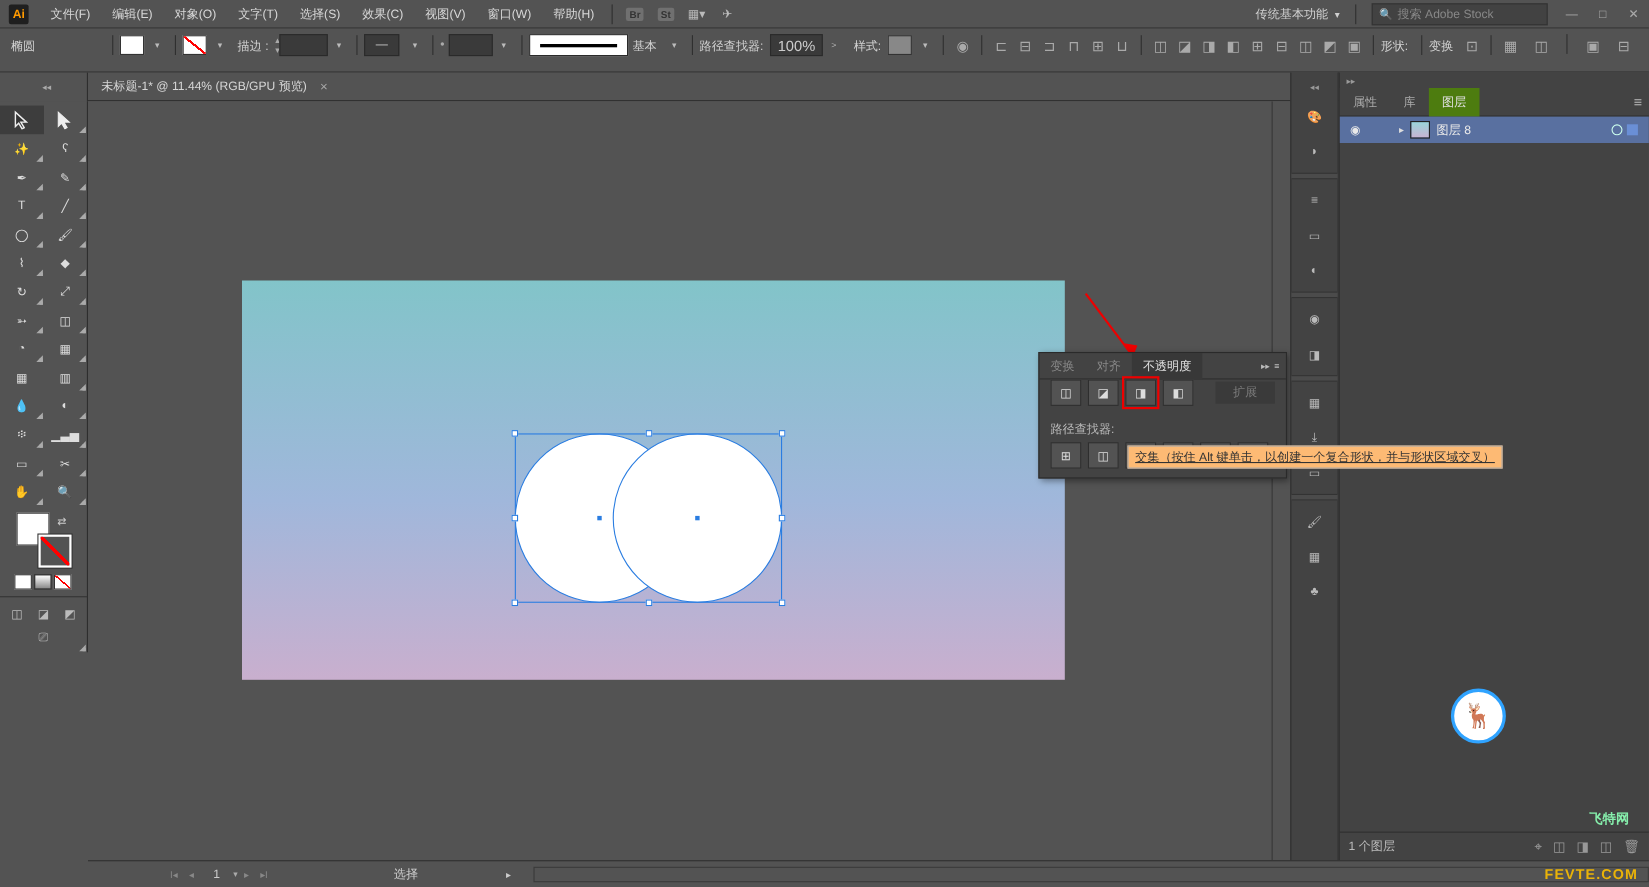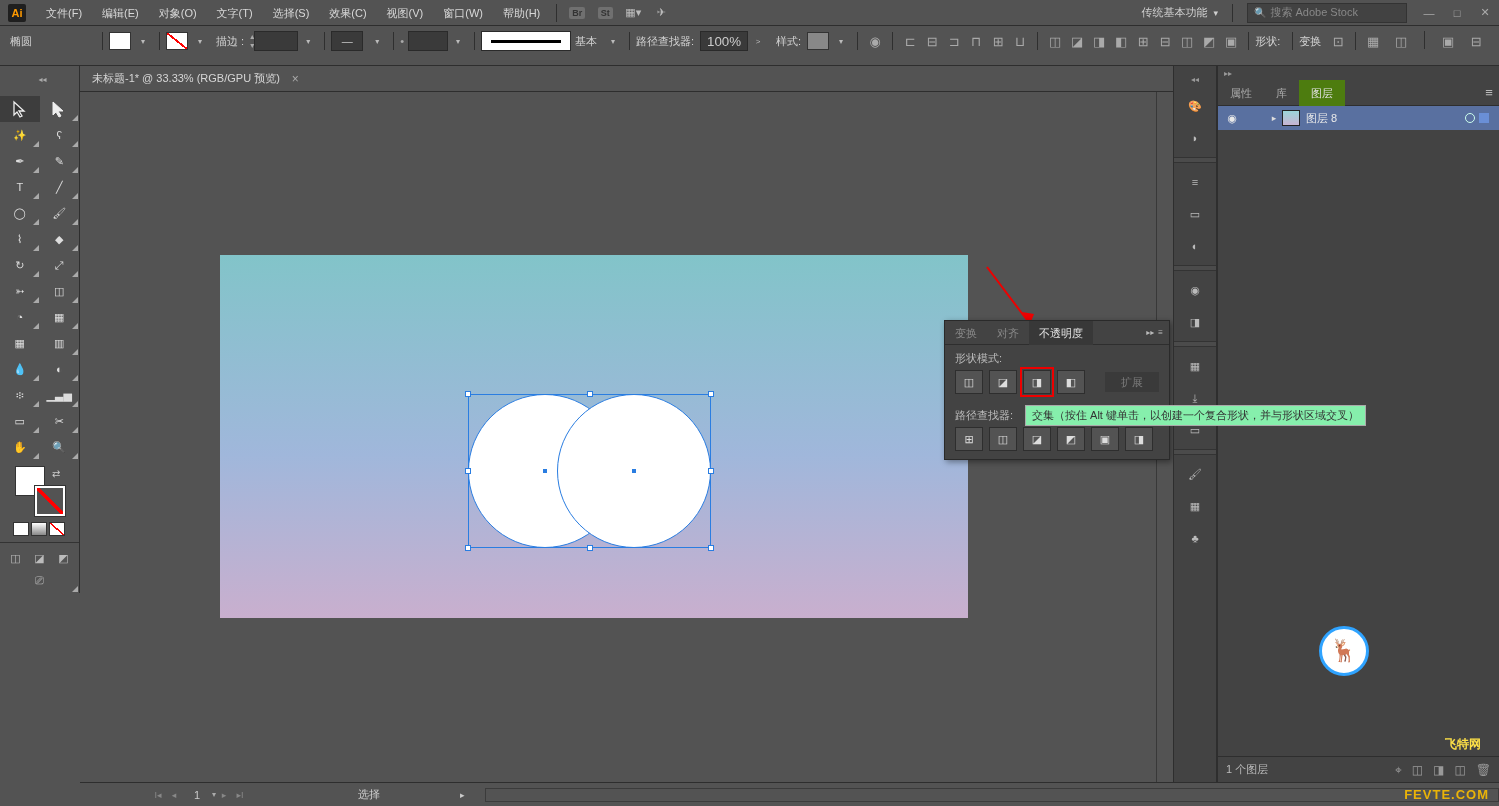--- a/index.html
+++ b/index.html
@@ -105,26 +105,26 @@
   .pf-tabs { display: flex; align-items: center; height: 24px; border-bottom: 1px solid #2e2e2e; }
   .pf-tab { padding: 0 10px; height: 24px; line-height: 24px; color: #888; font-size: 11px; }
   .pf-tab.active { background: #383838; color: #e0e0e0; }
   .pf-collapse { margin-left: auto; display: flex; align-items: center; gap: 4px; padding-right: 6px; color: #bbb; font-size: 8px; }
   .pf-section-label { padding: 6px 10px 4px; color: #bbb; font-size: 11px; }
   .pf-row { display: flex; align-items: center; padding: 0 10px 8px; gap: 6px; }
   .pf-btn { width: 28px; height: 24px; background: #535353; border: 1px solid #2e2e2e; display: flex; align-items: center; justify-content: center; color: #ddd; }
   .pf-btn.hl { outline: 2px solid #e00; outline-offset: 1px; }
   .pf-expand { margin-left: auto; width: 54px; height: 20px; background: #3a3a3a; color: #7a7a7a; text-align: center; line-height: 20px; font-size: 11px; }
   
-  .tooltip { position: absolute; left: 945px; top: 314px; background: #86efac; color: #333; font-size: 11px; padding: 2px 6px; border: 1px solid #aaa; z-index: 50; white-space: nowrap; }
+  .tooltip { position: absolute; left: 945px; top: 314px; background: #fdba74; color: #333; font-size: 11px; padding: 2px 6px; border: 1px solid #aaa; z-index: 50; white-space: nowrap; text-decoration: underline; }
   
   .red-arrow { position: absolute; pointer-events: none; }
   
   
-  .watermark-txt { position: absolute; right: 18px; top: 670px; color: #fde047; font-size: 12px; font-weight: bold; }
+  .watermark-txt { position: absolute; right: 18px; top: 670px; color: #86efac; font-size: 12px; font-weight: bold; }
   .watermark-url { position: absolute; right: 10px; bottom: 4px; color: #eab308; font-size: 13px; letter-spacing: 1px; font-weight: bold; }
   .deer-badge { position: absolute; right: 130px; top: 560px; width: 50px; height: 50px; border-radius: 50%; background: #fff; border: 3px solid #2fa3ff; display: flex; align-items: center; justify-content: center; font-size: 22px; }
   
   
   .hscroll-track { flex: 1; height: 14px; background: #535353; border: 1px solid #3b3b3b; margin-left: 20px; position: relative; }
   .arrow-marker { font-size: 9px; color: #ccc; margin-left: 8px; }
 </style>
 </head>
 <body>
 
@@ -225,21 +225,21 @@
       <div class="align-icon">⊟</div>
     </div>
   </div>
 </div>
 
 <div class="tools-top">
   <span class="dock-arrow">◂◂</span>
 </div>
 <div class="doctabs">
   <div class="doctab">
-    <span>未标题-1* @ 33.33% (RGB/GPU 预览)</span>
+    <span>未标题-1* @ 11.44% (RGB/GPU 预览)</span>
     <span class="x">×</span>
   </div>
 </div>
 
 <div class="tools">
   <div class="tool-row">
       <div class="tool sel">
         <svg viewBox="0 0 18 18" fill="none" stroke="#eee" stroke-width="1.3">
           <path d="M3 2 L3 15 L6 12 L9 17 L11 16 L8 11 L13 11 Z" fill="#333"></path>
         </svg>
@@ -348,21 +348,20 @@
 <div class="pathfinder" style="top:320px;left:944px">
   <div class="pf-tabs">
     <div class="pf-tab">变换</div>
     <div class="pf-tab">对齐</div>
     <div class="pf-tab active">不透明度</div>
     <div class="pf-collapse">
         <span>▸▸</span>
         <span>≡</span>
       </div>
   </div>
-  <div class="pf-section-label">形状模式:</div>
   <div class="pf-row">
     <div class="pf-btn">◫</div>
     <div class="pf-btn">◪</div>
     <div class="pf-btn hl">◨</div>
     <div class="pf-btn">◧</div>
     <div class="pf-expand">扩展</div>
   </div>
   <div class="pf-section-label">路径查找器:</div>
   <div class="pf-row">
     <div class="pf-btn">⊞</div>

